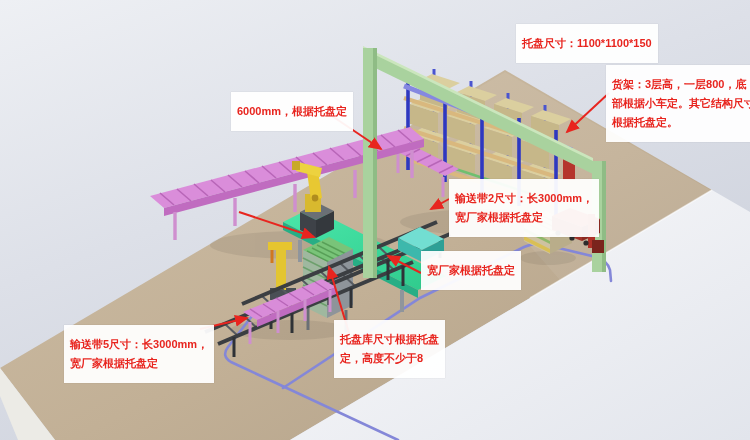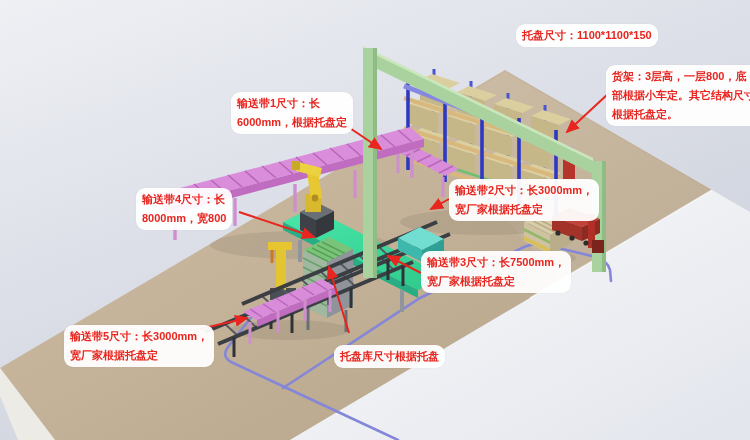--- a/index.html
+++ b/index.html
@@ -9,24 +9,23 @@
     background:linear-gradient(160deg,#eef0f4 0%,#dde0e8 40%,#c6cbd7 100%);
   }
   #scene{position:absolute;left:0;top:0;}
   .callout{
     position:absolute;
     background:rgba(255,255,255,0.94);
     color:#e8251f;
     font-weight:bold;
     font-size:11px;
     line-height:19px;
-    padding:2px 6px;
+    padding:10px 6px;
     white-space:nowrap;
     box-shadow:0 0 1px rgba(0,0,0,0.15);
-    border-radius:9px;
   }
   .callout div{white-space:nowrap;}
 </style>
 </head>
 <body>
 
 <div id="stage">
 
 <svg id="scene" width="750" height="440" viewBox="0 0 750 440">
   <defs>
@@ -242,41 +241,36 @@
   <div>托盘尺寸：1100*1100*150</div>
 </div>
 
 <div class="callout" style="left:606px;top:65px">
   <div>货架：3层高，一层800，底</div>
   <div>部根据小车定。其它结构尺寸</div>
   <div>根据托盘定。</div>
 </div>
 
 <div class="callout" style="left:231px;top:92px">
-  <div>输送带1尺寸：长</div>
   <div>6000mm，根据托盘定</div>
 </div>
 
-<div class="callout" style="left:136px;top:188px">
-  <div>输送带4尺寸：长</div>
-  <div>8000mm，宽800</div>
-</div>
 
 <div class="callout" style="left:449px;top:179px">
   <div>输送带2尺寸：长3000mm，</div>
   <div>宽厂家根据托盘定</div>
 </div>
 
 <div class="callout" style="left:421px;top:251px">
-  <div>输送带3尺寸：长7500mm，</div>
   <div>宽厂家根据托盘定</div>
 </div>
 
 <div class="callout" style="left:64px;top:325px">
   <div>输送带5尺寸：长3000mm，</div>
   <div>宽厂家根据托盘定</div>
 </div>
 
-<div class="callout" style="left:334px;top:345px">
+<div class="callout" style="left:334px;top:320px">
   <div>托盘库尺寸根据托盘</div>
+  <div>定，高度不少于8</div>
 </div>
 
 </div>
 
 </body></html>

